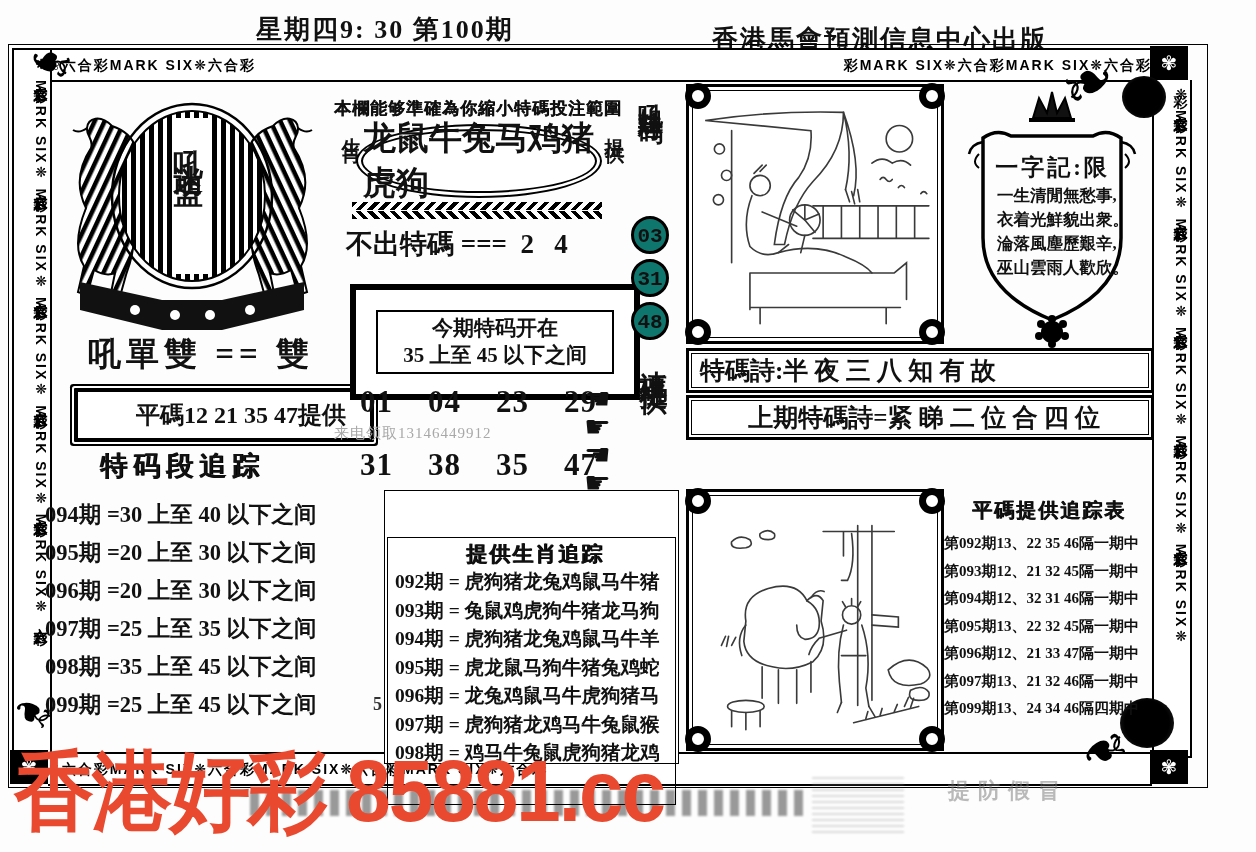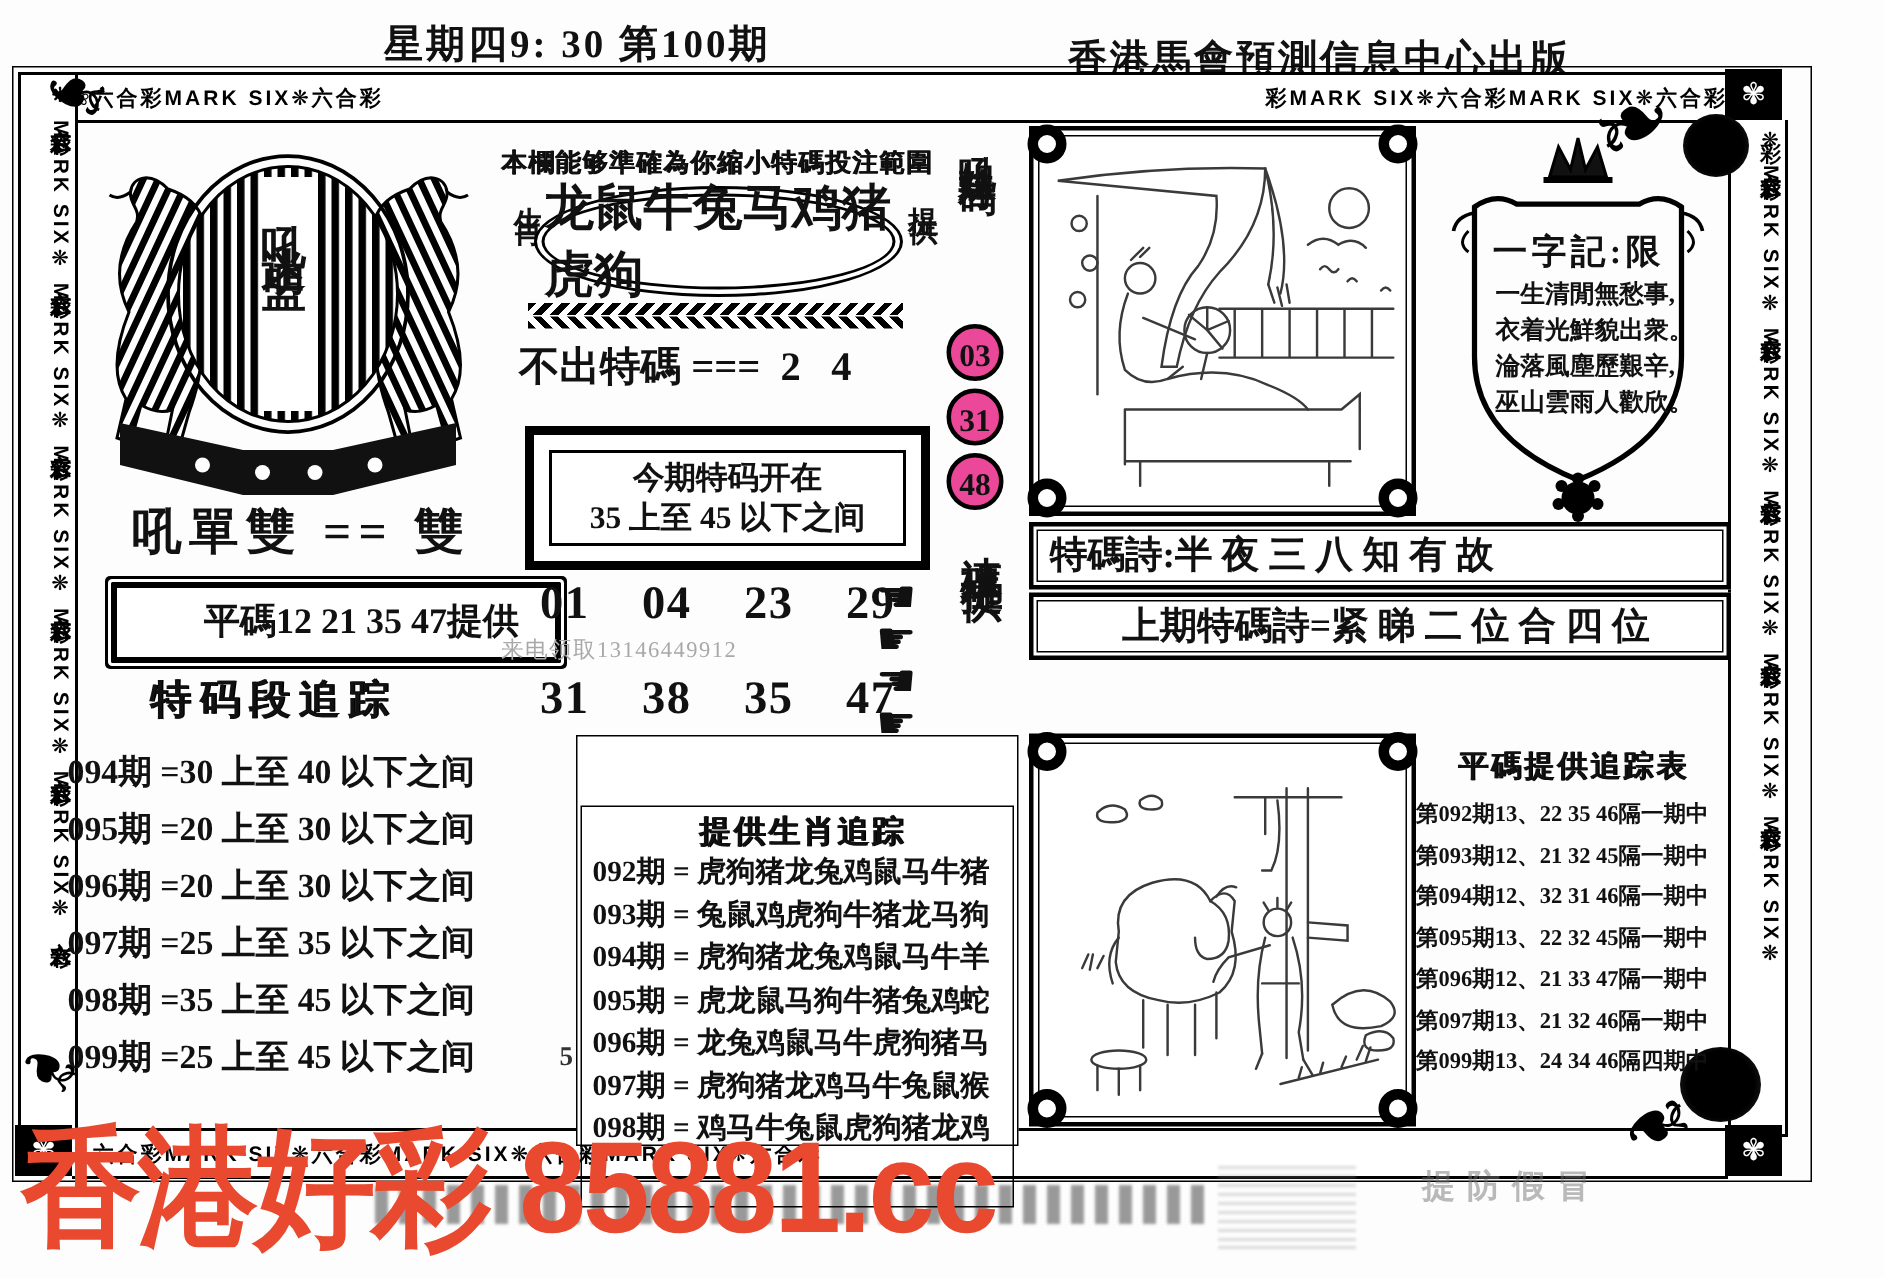--- a/index.html
+++ b/index.html
@@ -38,33 +38,33 @@
 
   
   .slogan{font-size:17px;font-weight:900;letter-spacing:1px;text-shadow:0.6px 0 #000;}
   .oval-outer{border:2px solid #000;border-radius:50%;padding:3px;background:#fff;}
   .oval-inner{border:2px solid #000;border-radius:50%;width:100%;height:100%;box-sizing:border-box;
               display:flex;align-items:center;justify-content:center;font-size:33px;font-weight:bold;}
   .sidechar{font-size:20px;font-weight:bold;letter-spacing:6px;}
   .chain{background:repeating-linear-gradient(135deg,#000 0 4px,#fff 4px 8px);}
   .chain2{background:repeating-linear-gradient(45deg,#000 0 4px,#fff 4px 8px);}
   .nospecial{font-size:27px;font-weight:bold;white-space:pre;}
-  .todaybox{border:6px solid #000;padding:10px;background:#fff;}
+  .todaybox{border:6px solid #000;padding:20px;background:#fff;}
   .todaybox-in{border:2px solid #000;text-align:center;font-size:21px;font-weight:bold;line-height:27px;padding:3px 4px;}
   .bignums{font-size:31px;font-weight:bold;white-space:pre;letter-spacing:1px;}
   .faintline{font-size:15px;color:#a8a8a8;letter-spacing:1px;}
   .zbox{border:1.5px solid #000;padding:2px;background:#fff;z-index:5;}
   .zbox-in{border:1.5px solid #000;height:100%;box-sizing:border-box;padding:2px 0 0 7px;margin-top:44px;}
   .ztitle{text-align:center;font-size:21px;font-weight:900;letter-spacing:2px;text-shadow:1px 0 #000;}
   .zrow{height:28.5px;line-height:28.5px;font-size:19.5px;font-weight:bold;white-space:pre;}
 
   
   .sisterlabel{font-size:25px;font-weight:bold;letter-spacing:4px;}
   .numcircle{width:38px;height:38px;border:3px solid #000;border-radius:50%;text-align:center;
-             line-height:36px;font-size:21px;font-weight:bold;background:#ec4899;box-sizing:border-box;}
+             line-height:36px;font-size:21px;font-weight:bold;background:#0f766e;box-sizing:border-box;font-family:Liberation Mono, monospace;}
   .lianma{font-size:28px;font-weight:bold;letter-spacing:6px;}
   .hand{font-size:30px;line-height:1;}
 
   
   .poemrow{border:3px solid #000;padding:2px;background:#fff;}
   .poemrow-in{border:1px solid #000;line-height:33px;height:33px;font-size:25px;font-weight:bold;
               padding-left:8px;white-space:pre;overflow:hidden;}
 
   
   .pic{border:3px solid #000;padding:3px;background:#fff;}

